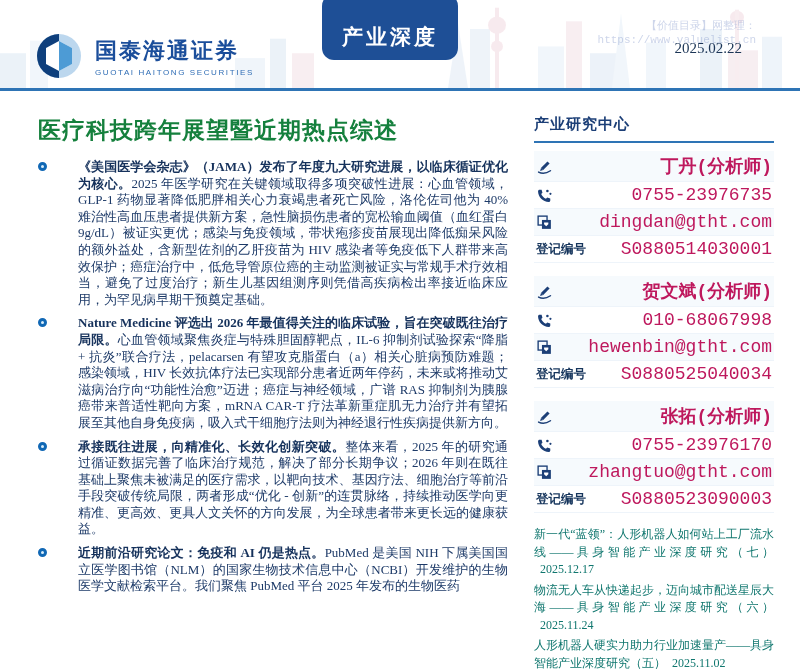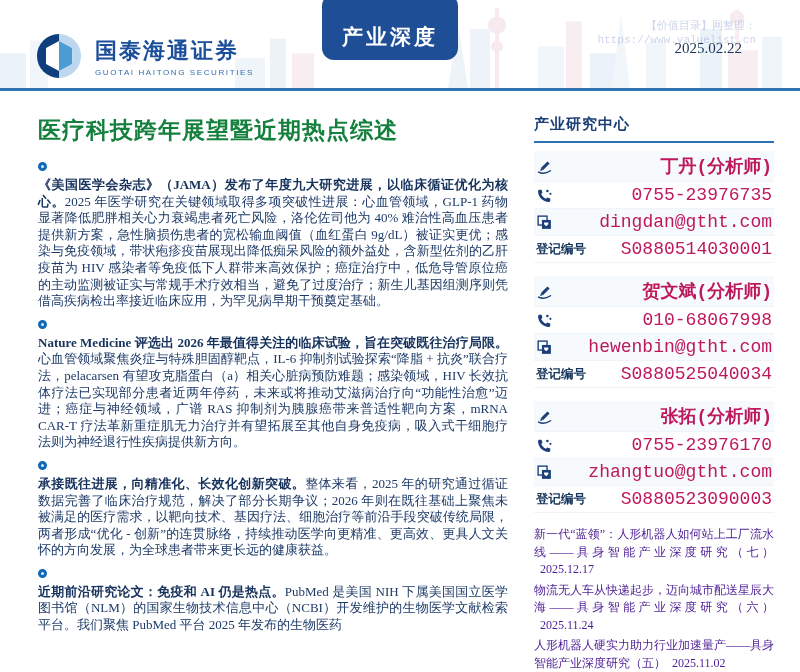--- a/index.html
+++ b/index.html
@@ -26,42 +26,42 @@
 
   
   .main { display:flex; padding:0 26px 0 38px; gap:26px; }
   .left-col { width:470px; flex:0 0 470px; }
   .right-col { flex:1; padding-top:24px; }
 
   .report-title { margin-top:24px; font-size:23px; font-weight:bold; color:#15803d; letter-spacing:1px; }
   .abstract-label { margin-top:17px; font-size:14px; font-weight:bold; color:#16365c;
     padding-bottom:5px; border-bottom:1px solid #8fb4dc; }
   .bullets { list-style:none; margin-top:13px; }
-  .bullets li { display:flex; gap:6px; margin-bottom:7px;flex-direction:column; }
+  .bullets li { display:flex; gap:31px; margin-bottom:7px; }
   .bullet-marker { flex:0 0 9px; width:9px; height:9px; margin-top:3px; border-radius:50%;
     border:3.5px solid #1168b5; background:#d9eefb; }
   .bullets p { font-size:13px; line-height:16.6px; text-align:justify; color:#1d3a68; }
   .bullets p b { color:#16325c; }
 
   
   .side-header { font-size:15px; font-weight:bold; color:#1c3f77; letter-spacing:1px;
     padding-bottom:7px; border-bottom:2px solid #2e74b5; }
   .analyst-block { margin-top:8px; margin-bottom:13px; }
   .a-row { display:flex; justify-content:space-between; align-items:center;
     padding:3px 2px; min-height:25px; border-bottom:1px solid #eef4fa; }
   .a-row:nth-child(odd) { background:#f6fafd; }
   .a-row .val { font-size:18px; color:#be185d;font-family:Liberation Mono, monospace; }
   .a-row .val.name { font-weight:bold; }
   .a-row .reg-label { font-size:12.5px; font-weight:bold; color:#17365d; }
   .a-icon { width:17px; height:17px; display:inline-block; }
 
   .history-header { margin-top:26px; font-size:15px; font-weight:bold; color:#1c3f77;
     letter-spacing:1px; padding-bottom:7px; border-bottom:2px solid #2e74b5; }
   .history-list { margin-top:8px; }
-  .history-item { font-size:12px; line-height:17.5px; color:#4c1d95; text-align:justify; margin-bottom:3px; }
+  .history-item { font-size:12px; line-height:17.5px; color:#0f766e; text-align:justify; margin-bottom:3px; }
   .history-item .h-date { white-space:nowrap; margin-left:6px; }
 </style>
 </head>
 <body>
 
 <div class="page">
 
   <div class="header">
     <svg class="skyline" viewBox="0 0 800 91" preserveAspectRatio="none">
       <g opacity="0.22">

